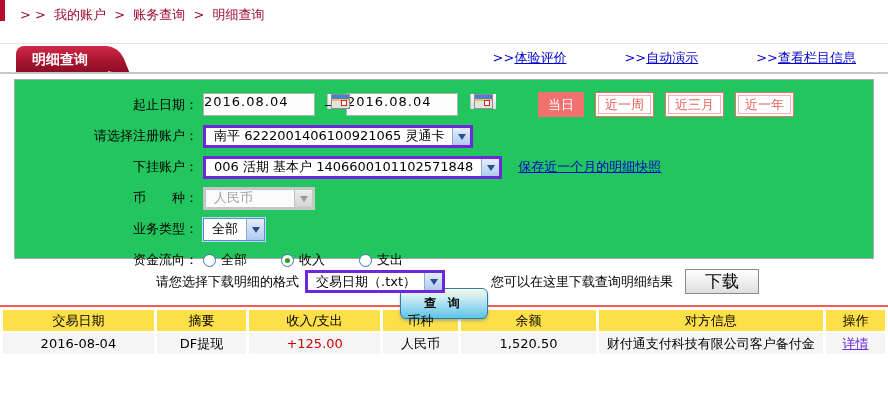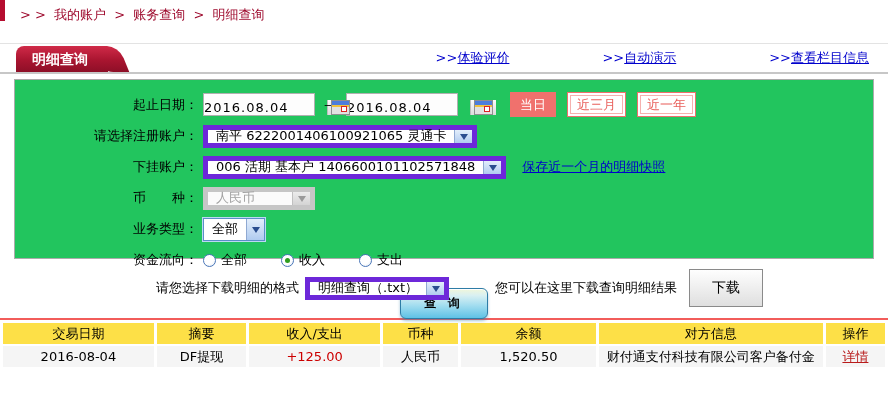--- a/index.html
+++ b/index.html
@@ -17,50 +17,50 @@
   .tab-row { position:relative; height:30px; border-bottom:2px solid #c7c7c7;
     display:flex; align-items:flex-end; }
   .tab { position:relative; margin-left:16px; height:26px; line-height:26px;
     padding:0 20px 0 16px; color:#fff; font-weight:bold; font-size:14px;
     background:linear-gradient(180deg,#d02a48 0%,#a91530 55%,#8d0f27 100%);
     border-radius:8px 2px 0 0; }
   .tab::after { content:""; position:absolute; top:0; right:-16px; width:30px; height:100%;
     background:linear-gradient(180deg,#d02a48 0%,#a91530 55%,#8d0f27 100%);
     transform:skewX(22deg); border-radius:2px 12px 0 14px; }
   .tab .tab-text { position:relative; z-index:2; }
-  .top-links { margin-left:auto; display:flex; gap:93px; padding-right:19px; align-self:center; }
+  .top-links { margin-left:auto; display:flex; gap:58px; padding-right:32px; align-self:center; }
   .top-link { color:#0000cc; cursor:pointer; white-space:nowrap; }
   .top-link .lk { text-decoration:underline; }
 
   
   .panel { margin:5px 14px 0 14px; height:180px; background:#22c55e;
     border:1px solid #ababab; padding-top:12px; }
   .frow { display:flex; align-items:center; margin-bottom:7px; min-height:24px; }
   .flabel { width:188px; text-align:right; padding-right:5px; flex:none; }
 
-  .datebox { display:inline-flex; align-items:flex-end; width:112px; height:23px;
+  .datebox { display:inline-flex; align-items:flex-start; width:112px; height:23px;
     border:1px solid #b0b0b0; background:#fdfdfd;gap:39px; }
   .datebox .dval { flex:1; display:flex; align-items:center; justify-content:center; letter-spacing:1px; }
   .date-btn { width:26px; flex:none; display:flex; align-items:center; justify-content:center;
     background:linear-gradient(#fbfbfb,#dcdcdc); border-left:1px solid #bdbdbd; cursor:pointer; }
   .cal { position:relative; width:19px; height:15px; border:1px solid #8f8f8f;
     background:linear-gradient(#4d7ddc 0 4px,#f2c23e 4px 6px,#e2e2e2 6px 100%); }
   .cal::after { content:""; position:absolute; right:2px; bottom:2px; width:4px; height:4px;
     border:1px solid #d22; background:#fff; }
   .date-dash { margin:0 9px; }
 
-  .pbtns { display:flex; gap:11px; margin-left:4px;padding-left:48px; }
+  .pbtns { display:flex; gap:11px; margin-left:32px;padding-left:48px; }
   .pbtn { height:25px; padding:0 9px; display:flex; align-items:center; cursor:pointer;
     background:#fff; border:1px solid #ee6f6b; color:#e9615d;
     box-shadow:inset 0 0 0 2px #fff, inset 0 0 0 3px rgba(238,111,107,.55); }
   .pbtn.active { background:#f0716d; color:#fff; border-color:#f0716d;
     box-shadow:none; }
 
   .sel { display:inline-flex; align-items:stretch; height:23px; background:#fff;
-    border:5px solid #6d28d9; cursor:pointer; }
+    border:3px solid #6d28d9; cursor:pointer; }
   .sel .stext { display:flex; align-items:center; padding:0 8px; white-space:nowrap; }
   .sel .sarrow { width:18px; flex:none; display:flex; align-items:center; justify-content:center;
     background:linear-gradient(#e3eefb,#b0cbf0); border-left:1px solid #8fa9d2; }
   .sel .sarrow::after { content:""; width:0; height:0; border:4px solid transparent;
     border-top:6px solid #2a4d8f; margin-top:5px; }
   .sel.hilite { border:1px solid #5a8fc8; box-shadow:0 0 0 1px #bcd9f3; }
   .sel.disabled { border-color:#c6c6c6; background:#fbfbfb; cursor:default; }
   .sel.disabled .stext { color:#a2a2a2; }
   .sel.disabled .sarrow { background:linear-gradient(#ececec,#d4d4d4); border-left:1px solid #c0c0c0; }
   .sel.disabled .sarrow::after { border-top-color:#9a9a9a; }
@@ -77,30 +77,30 @@
   .qrow { display:flex; justify-content:center; margin-top:16px; }
   .query-btn { width:88px; height:31px; border:1px solid #2e7ca6; border-radius:6px;
     font-weight:bold; font-size:12px; color:#000; cursor:pointer; letter-spacing:4px;
     background:linear-gradient(180deg,#f1f7da 0%,#d9f0f2 22%,#a5def0 55%,#5fc2e5 100%);
     box-shadow:0 2px 3px rgba(60,130,170,.45), inset 0 1px 0 #fff; }
 
   
   .dl-row { display:flex; align-items:center; margin:10px 0 0 156px; }
   .dl-label { margin-right:6px; }
   .dl-hint { margin-left:46px; }
-  .dl-btn { margin-left:12px; width:74px; height:38px; border:1px solid #8a8a8a;
-    background:linear-gradient(#fefefe,#dfdfdf); cursor:pointer; font-size:14px; }
+  .dl-btn { margin-left:12px; width:74px; height:25px; border:1px solid #8a8a8a;
+    background:linear-gradient(#fefefe,#dfdfdf); cursor:pointer; font-size:17px; }
 
   
   .tbl-wrap { margin-top:11px; border-top:2px solid #f25c5a; padding-top:1px; }
   table { width:100%; border-collapse:separate; border-spacing:3px 2px; table-layout:fixed; }
   th { background:#fde047; font-weight:normal; height:21px; text-align:center; }
   td { background:#f5f5f5; height:21px; text-align:center; white-space:nowrap; overflow:hidden; }
   td.amount { color:#cc0000; }
-  td .detail-link { color:#b91c1c; text-decoration:underline; cursor:pointer; }
+  td .detail-link { color:#6d28d9; text-decoration:underline; cursor:pointer; }
   .c-date{width:148px}.c-sum{width:88px}.c-amt{width:128px}.c-cur{width:74px}
   .c-bal{width:132px}.c-cp{width:220px}.c-op{width:58px}
 </style>
 </head>
 <body>
 
 <div class="page">
 
   <div class="crumb-bar">
     <div class="sliver"></div>
@@ -135,20 +135,21 @@
       </div>
       <span class="date-dash">—</span>
       <div class="datebox">
         <div class="dval">2016.08.04</div>
         <div class="date-btn">
             <span class="cal"></span>
           </div>
       </div>
       <div class="pbtns">
         <div class="pbtn active">当日</div>
+        <div class="pbtn">近一周</div>
         <div class="pbtn">近三月</div>
         <div class="pbtn">近一年</div>
       </div>
     </div>
 
     <div class="frow">
       <div class="flabel">请选择注册账户：</div>
       <div class="sel">
         <span class="stext">南平  6222001406100921065 灵通卡</span>
         <span class="sarrow"></span>
@@ -199,21 +200,21 @@
     </div>
 
     <div class="qrow">
       <button class="query-btn">查 询</button>
     </div>
   </div>
 
   <div class="dl-row">
     <span class="dl-label">请您选择下载明细的格式</span>
     <div class="sel">
-      <span class="stext">明细查询（.txt）</span>
+      <span class="stext">交易日期（.txt）</span>
       <span class="sarrow"></span>
     </div>
     <span class="dl-hint">您可以在这里下载查询明细结果</span>
     <button class="dl-btn">下载</button>
   </div>
 
   <div class="tbl-wrap">
     <table>
       <colgroup>
         <col class="c-date">

